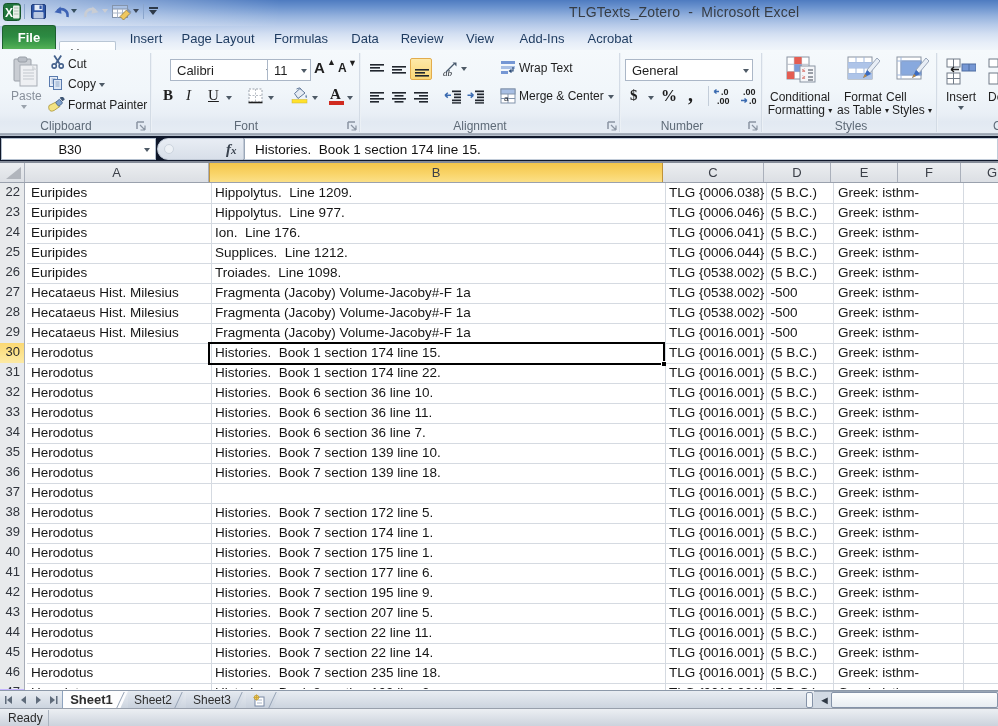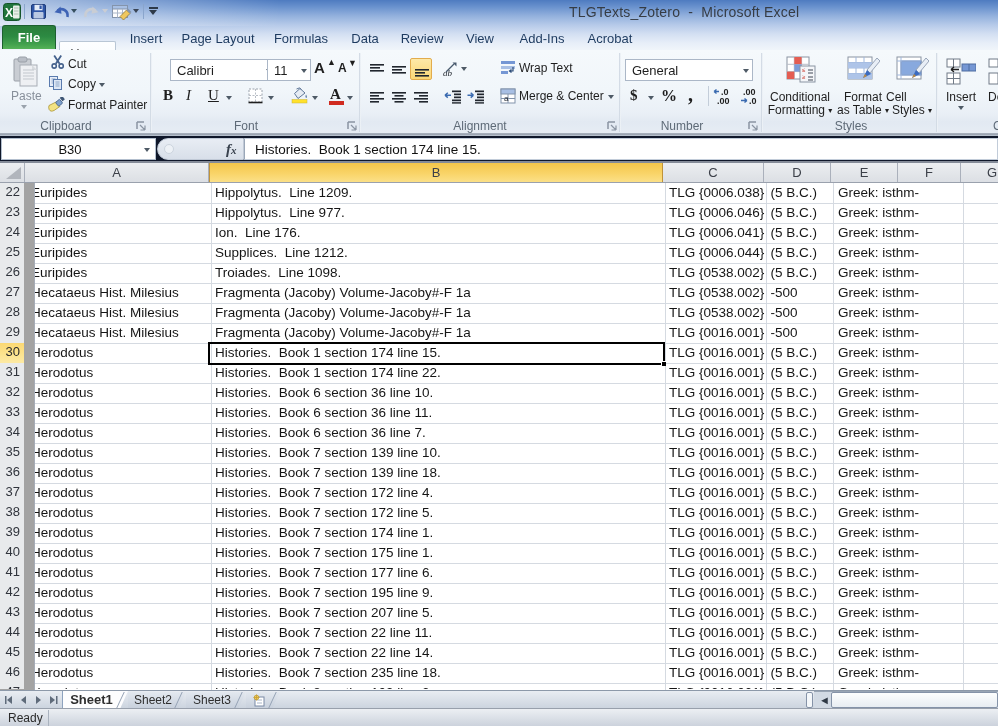--- a/index.html
+++ b/index.html
@@ -37,21 +37,21 @@
 #pillc{position:absolute;left:6px;top:5px;width:10px;height:10px;border-radius:6px;background:#edf1f6;border:1px solid #ccd4de;}
 #fx{position:absolute;left:68px;top:2px;font-family:"Liberation Serif",serif;font-style:italic;font-size:15px;font-weight:bold;color:#39424e;}
 #ffield{position:absolute;left:244px;top:2px;width:754px;height:22px;background:#fff;border:1px solid #c2ccd9;border-left:1px solid #9aa7b8;}
 #ftext{position:absolute;left:10px;top:3px;font-size:13.5px;color:#111;white-space:nowrap;}
 #fbar2{position:absolute;left:0;top:161px;width:998px;height:2px;background:#848b98;}
 
 #grid{position:absolute;left:0;top:163px;width:998px;height:527px;background:#fff;overflow:hidden;}
 #hdr{position:absolute;left:0;top:0;width:998px;height:20px;background:linear-gradient(180deg,#eceef1 0%,#e2e5e9 60%,#dcdfe4 100%);border-bottom:1px solid #9aa1ad;}
 .hc{position:absolute;top:0;height:19px;border-right:1px solid #aab0bb;font-size:13px;color:#3c4049;text-align:center;line-height:19px;}
 #hB{background:linear-gradient(180deg,#f4c64a 0%,#f9d468 55%,#fbe088 100%);border-left:1px solid #c09339;border-right:1px solid #c09339;}
-#gut{position:absolute;left:0;top:20px;width:35px;height:507px;background:#a3a3a3;border-right:1px solid #a7adb8;}
+#gut{position:absolute;left:0;top:20px;width:25px;height:507px;background:#c4b5fd;border-right:1px solid #a7adb8;}
 .gn{position:absolute;left:0;width:24px;height:21px;font-size:13px;color:#30343c;text-align:right;padding-right:4px;border-bottom:1px solid #c6cad1;line-height:18px;background:#e8eaec;}
 .gn.sel{background:linear-gradient(180deg,#fbd872 0%,#fce491 60%,#fdeaa4 100%);border-bottom:1px solid #d8b256;color:#2b2b2b;}
 #cells{position:absolute;left:27px;top:20px;width:973px;height:507px;}
 .r{position:absolute;left:0;width:973px;height:21px;border-bottom:1px solid #d5dae1;}
 .r>div{position:absolute;top:0;height:20px;line-height:20px;font-size:13.5px;color:#151515;white-space:nowrap;overflow:visible;}
 .ca{left:4px;}
 .cb{left:188px;}
 .cc{left:642px;}
 .cd{left:743.5px;}
 .ce{left:811px;}
@@ -549,21 +549,20 @@
         </div>
 <div class="r" style="top:280px">
           <div class="ca">Herodotus</div>
           <div class="cb">Histories.&nbsp; Book 7 section 139 line 18.</div>
           <div class="cc">TLG {0016.001}</div>
           <div class="cd">(5 B.C.)</div>
           <div class="ce">Greek: isthm-</div>
         </div>
 <div class="r" style="top:300px">
           <div class="ca">Herodotus</div>
-          <div class="cb">Histories.&nbsp; Book 7 section 172 line 4.</div>
           <div class="cc">TLG {0016.001}</div>
           <div class="cd">(5 B.C.)</div>
           <div class="ce">Greek: isthm-</div>
         </div>
 <div class="r" style="top:320px">
           <div class="ca">Herodotus</div>
           <div class="cb">Histories.&nbsp; Book 7 section 172 line 5.</div>
           <div class="cc">TLG {0016.001}</div>
           <div class="cd">(5 B.C.)</div>
           <div class="ce">Greek: isthm-</div>

